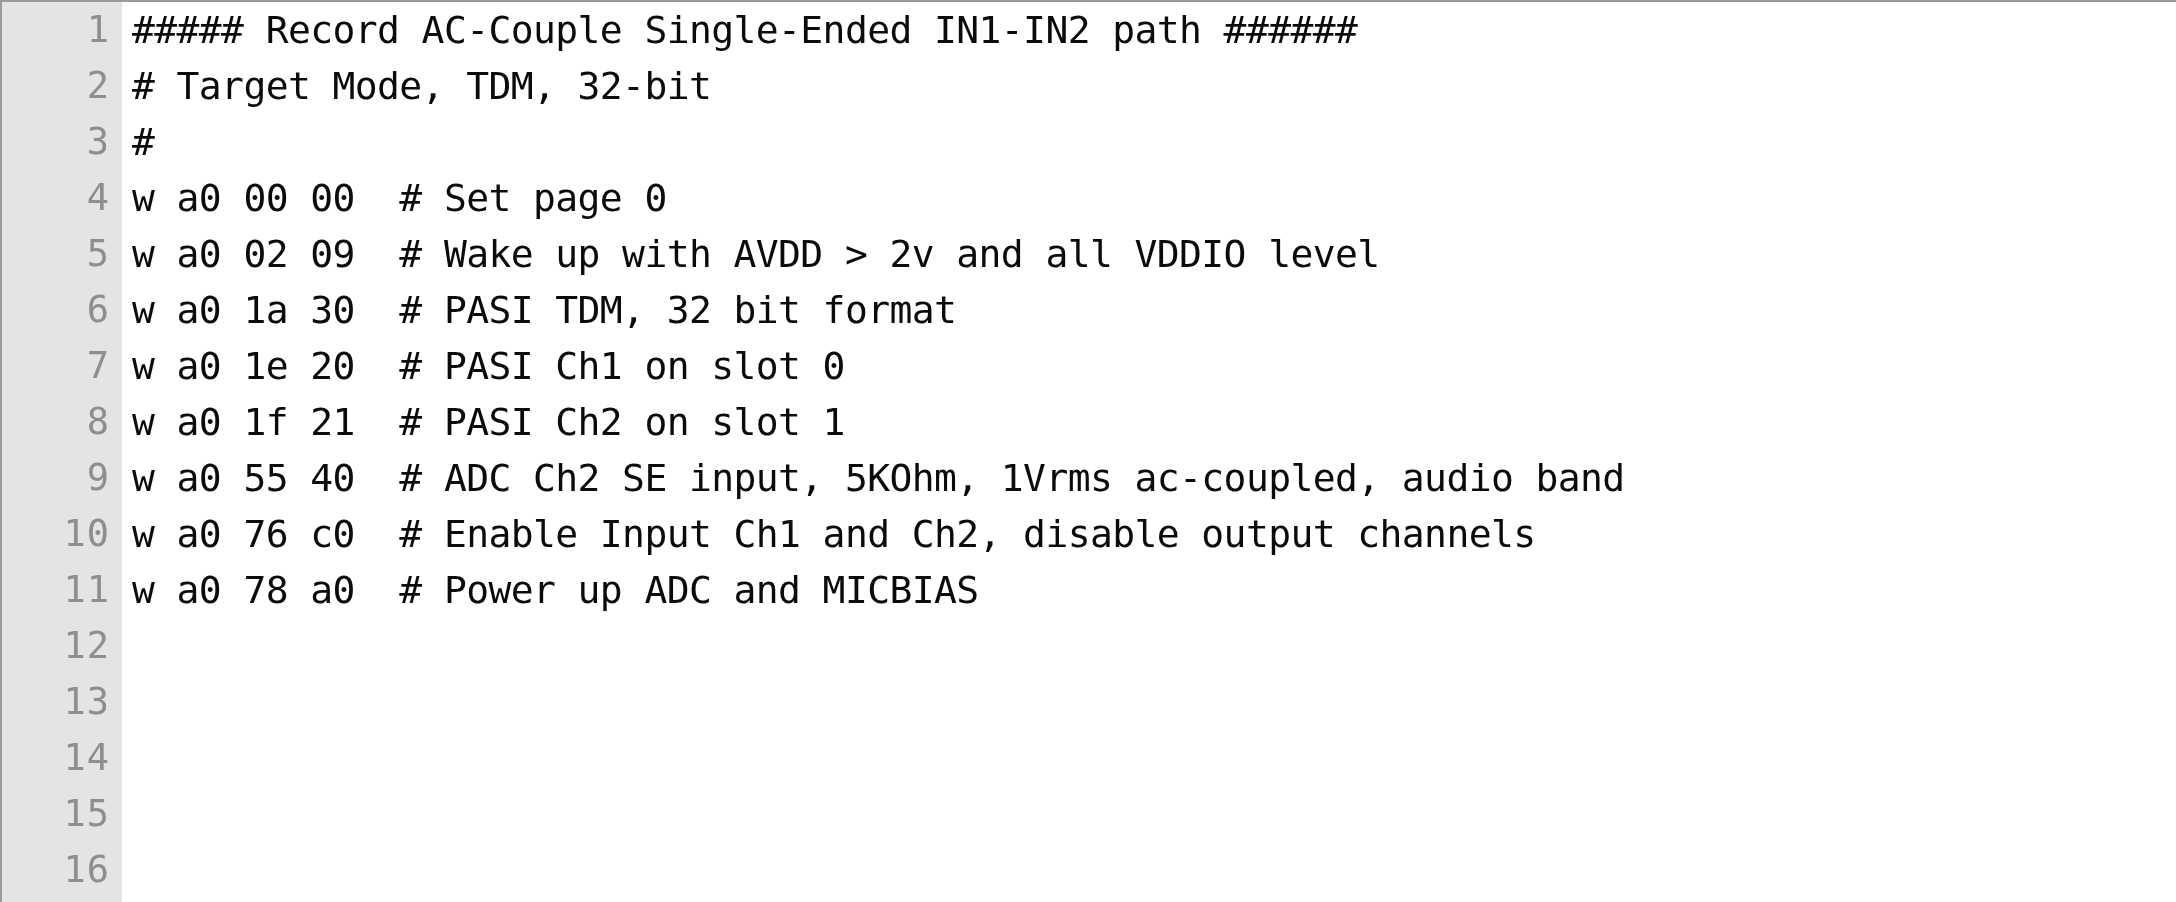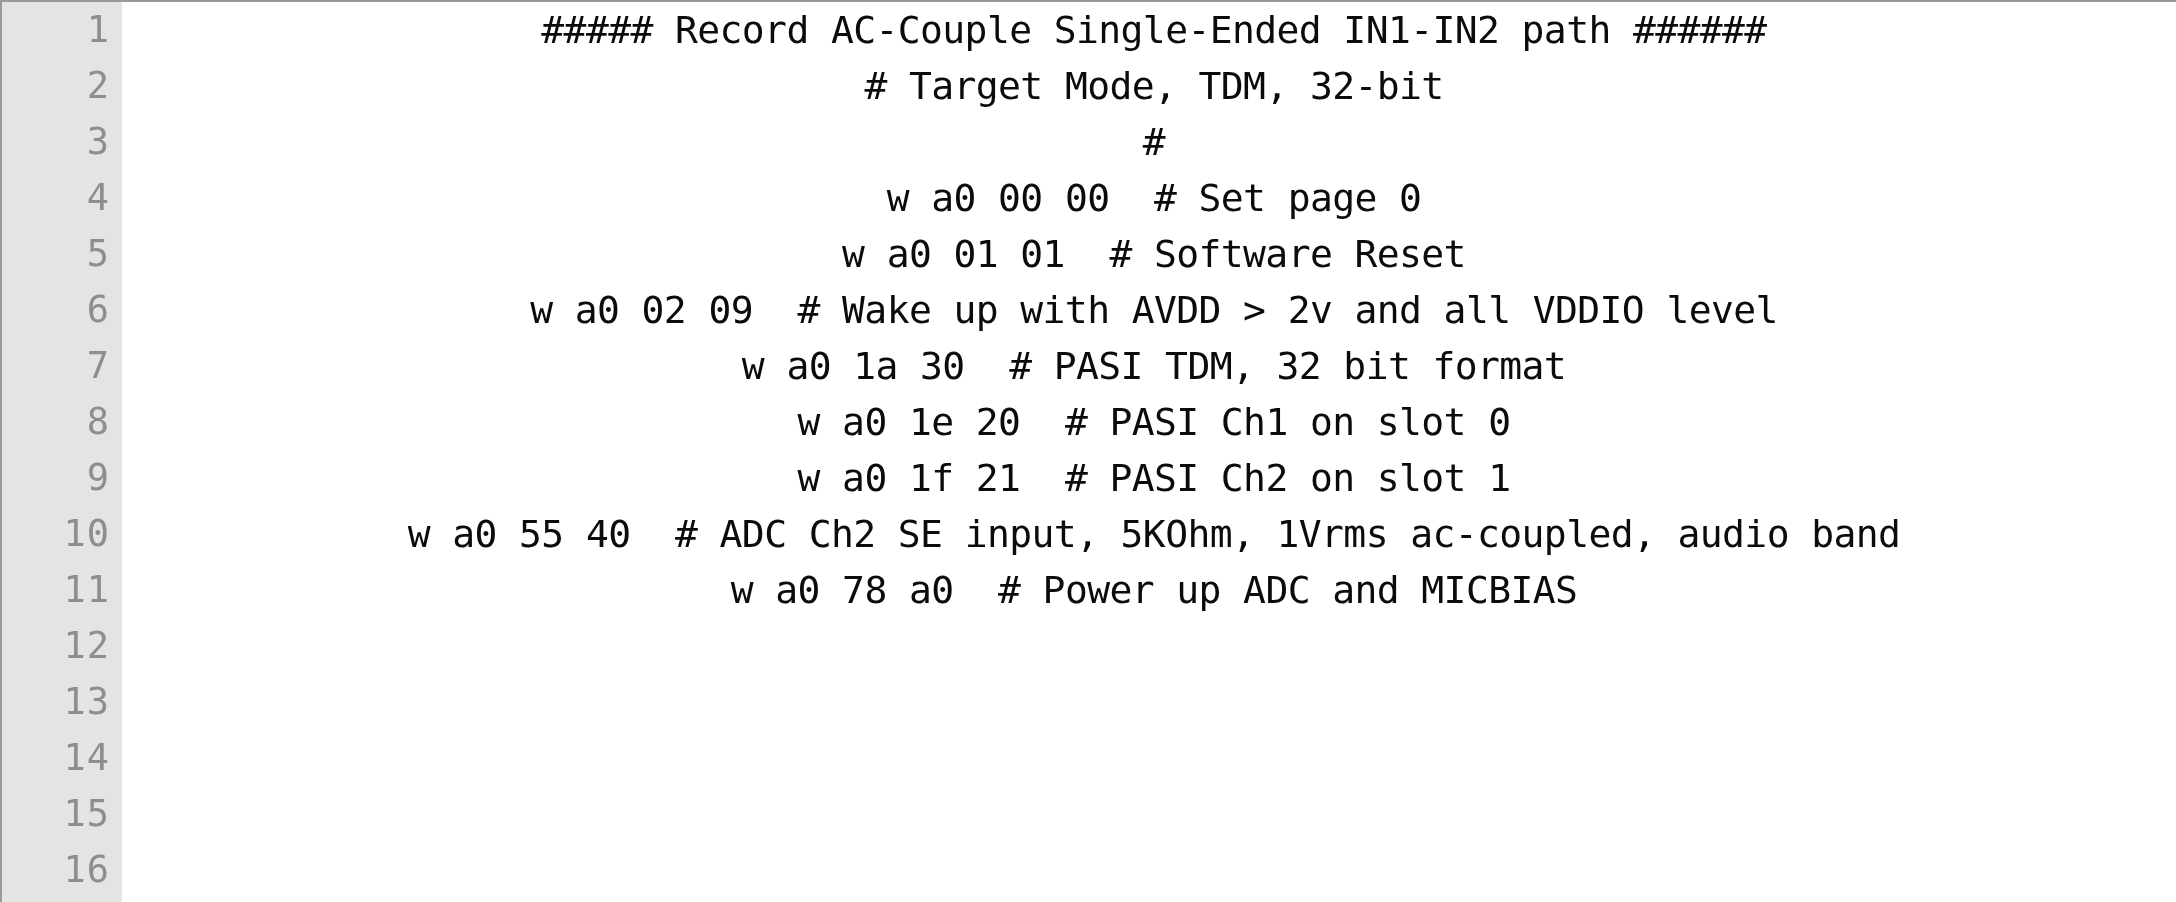--- a/index.html
+++ b/index.html
@@ -50,21 +50,20 @@
     white-space: pre;
   }
 
   
   #code {
     flex: 1 1 auto;
     min-width: 0;
     background: #ffffff;
     padding-left: 10px;
     box-sizing: border-box;
-    text-align: center;
   }
   .code-line {
     display: block;
     height: 56px;
     line-height: 56px;
     font-size: 38px;
     color: #0b0b0b;
     white-space: pre;
     font-family: "DejaVu Sans Mono", "Liberation Mono", monospace;
     letter-spacing: -0.6px;
@@ -93,22 +92,22 @@
     <span class="gutter-num">14</span>
     <span class="gutter-num">15</span>
     <span class="gutter-num">16</span>
   </div>
 
   <div id="code">
     <span class="code-line">##### Record AC-Couple Single-Ended IN1-IN2 path ######</span>
     <span class="code-line"># Target Mode, TDM, 32-bit</span>
     <span class="code-line">#</span>
     <span class="code-line">w a0 00 00  # Set page 0</span>
-    <span class="code-line">w a0 01 01  # Software Reset</span>
     <span class="code-line">w a0 02 09  # Wake up with AVDD &gt; 2v and all VDDIO level</span>
     <span class="code-line">w a0 1a 30  # PASI TDM, 32 bit format</span>
     <span class="code-line">w a0 1e 20  # PASI Ch1 on slot 0</span>
     <span class="code-line">w a0 1f 21  # PASI Ch2 on slot 1</span>
     <span class="code-line">w a0 55 40  # ADC Ch2 SE input, 5KOhm, 1Vrms ac-coupled, audio band</span>
+    <span class="code-line">w a0 76 c0  # Enable Input Ch1 and Ch2, disable output channels</span>
     <span class="code-line">w a0 78 a0  # Power up ADC and MICBIAS</span>
   </div>
 
 </div>
 
 </body></html>

